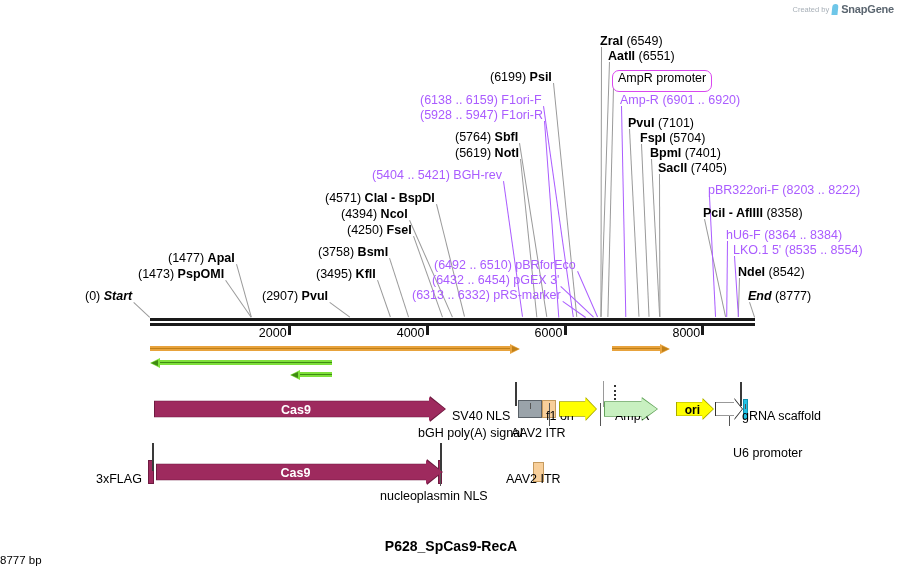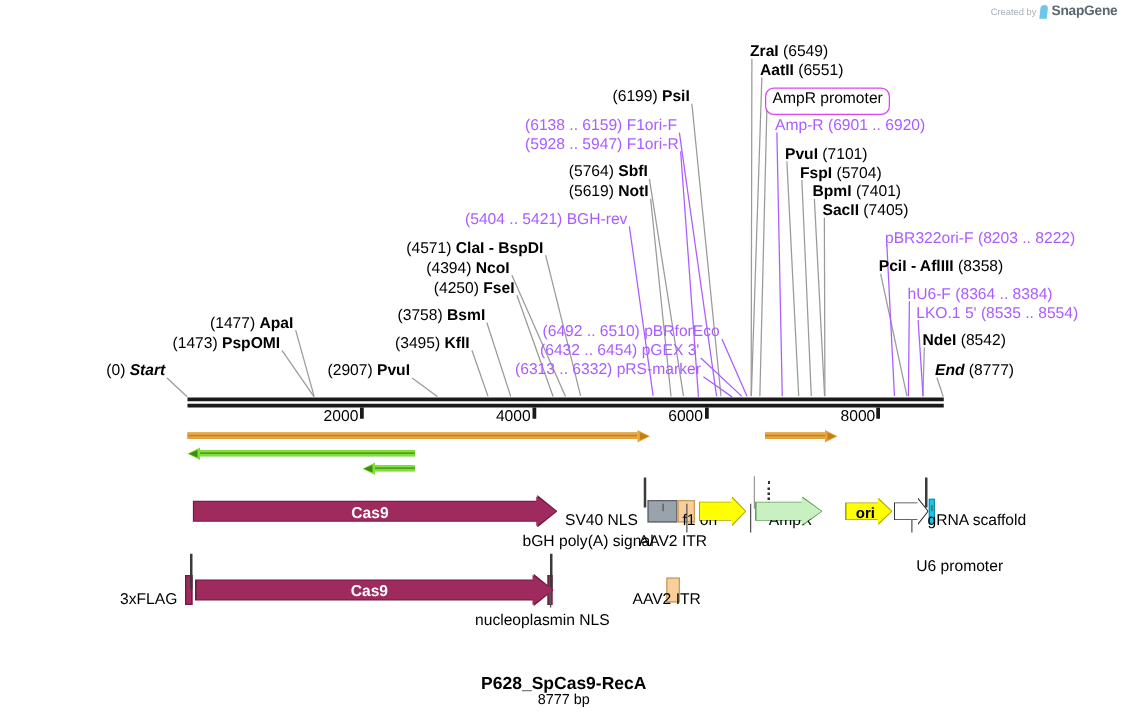--- a/index.html
+++ b/index.html
@@ -51,21 +51,21 @@
 
   
   .feat{position:absolute;box-sizing:border-box;margin-top:15px;}
   .featlab{position:absolute;font-size:12.5px;white-space:nowrap;color:#000;}
   .tickline{position:absolute;width:1px;background:#555;}
   .cas9txt{position:absolute;color:#fff;font-size:12.5px;font-weight:bold;
     width:100%;text-align:center;top:4px;}
 
   
   .title{width:100%;text-align:center;font-size:14px;font-weight:bold;}
-  .subtitle{width:100%;text-align:center;font-size:11.5px;}
+  .subtitle{width:100%;text-align:left;font-size:11.5px;}
 </style>
 </head>
 <body>
 
 <div id="map"></div>
 
 <div class="abs wm">
   <span class="by">Created by</span>
   <span class="mark"></span>
   <span class="sg">SnapGene</span>

